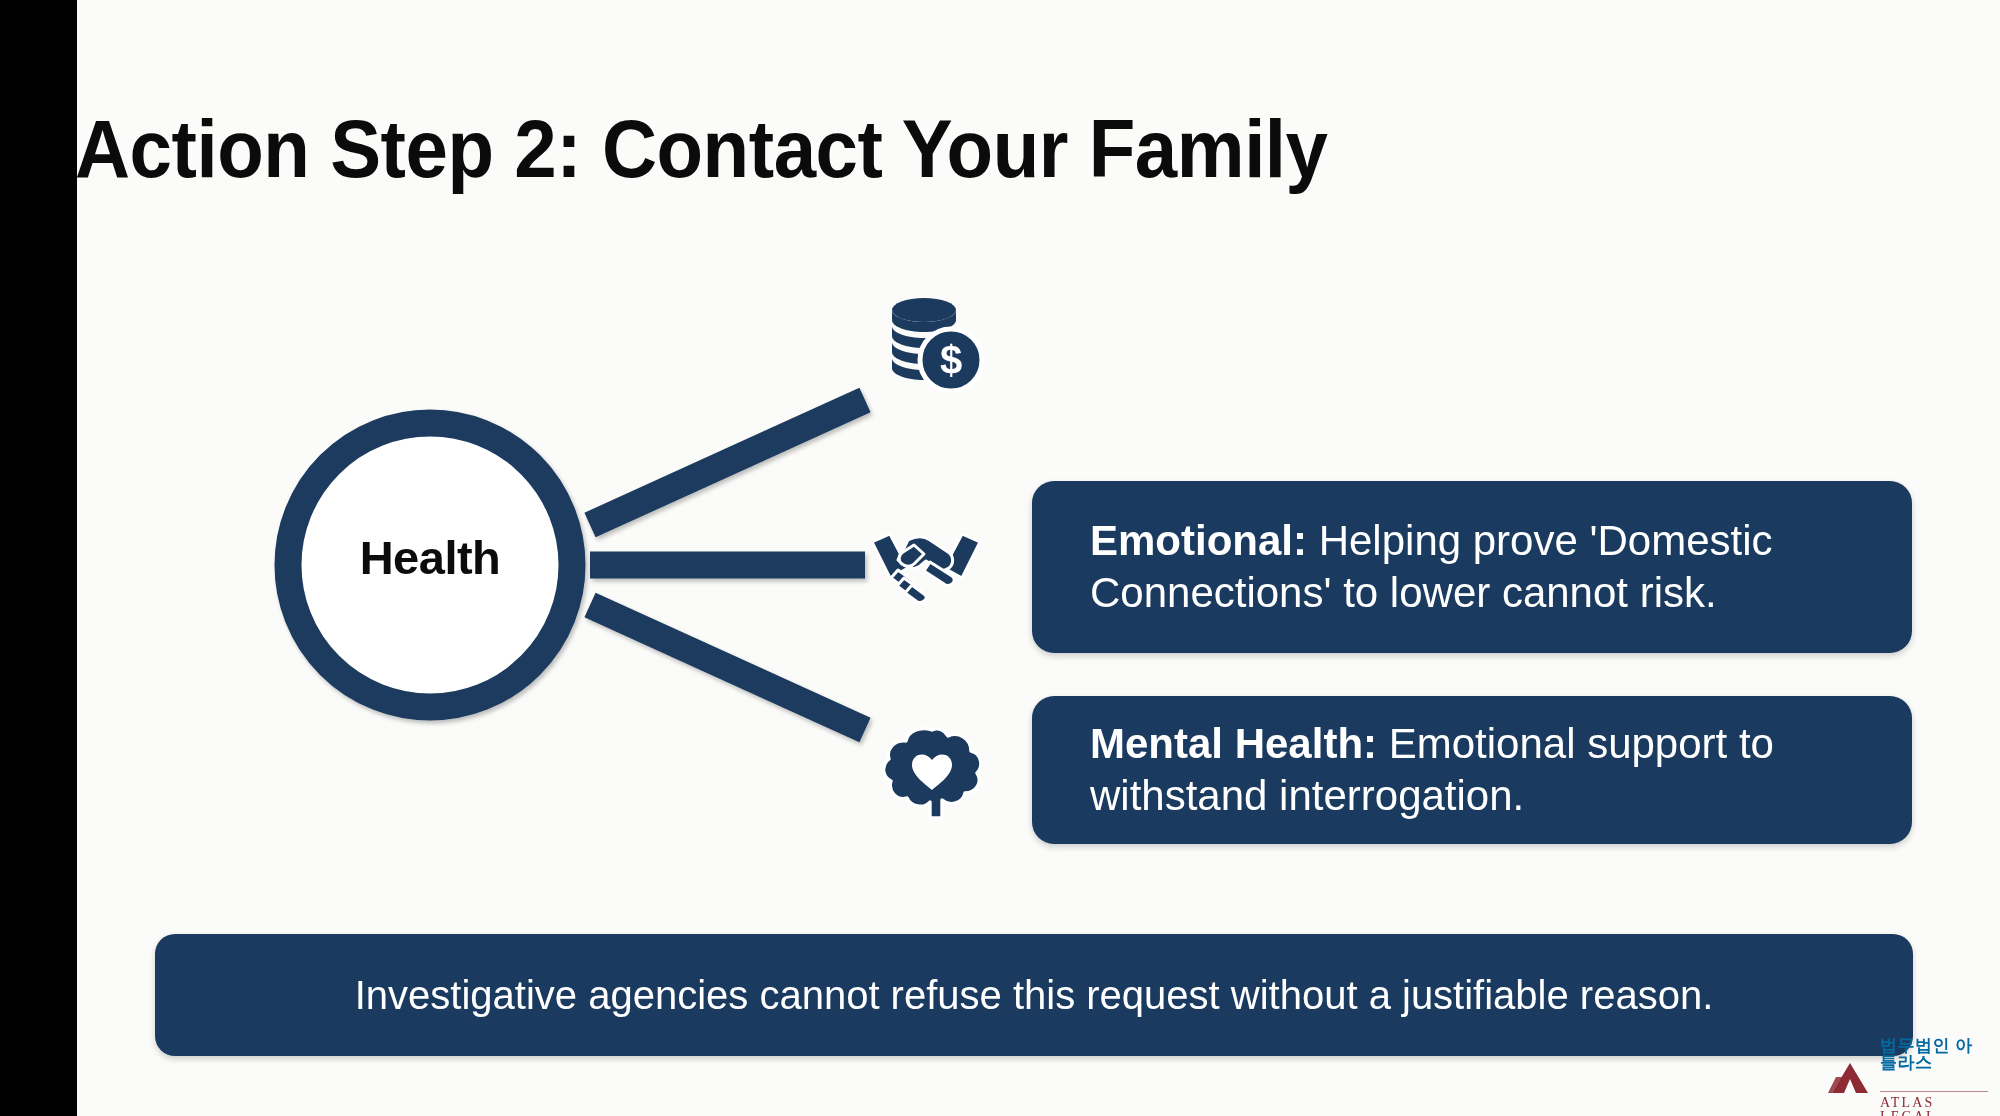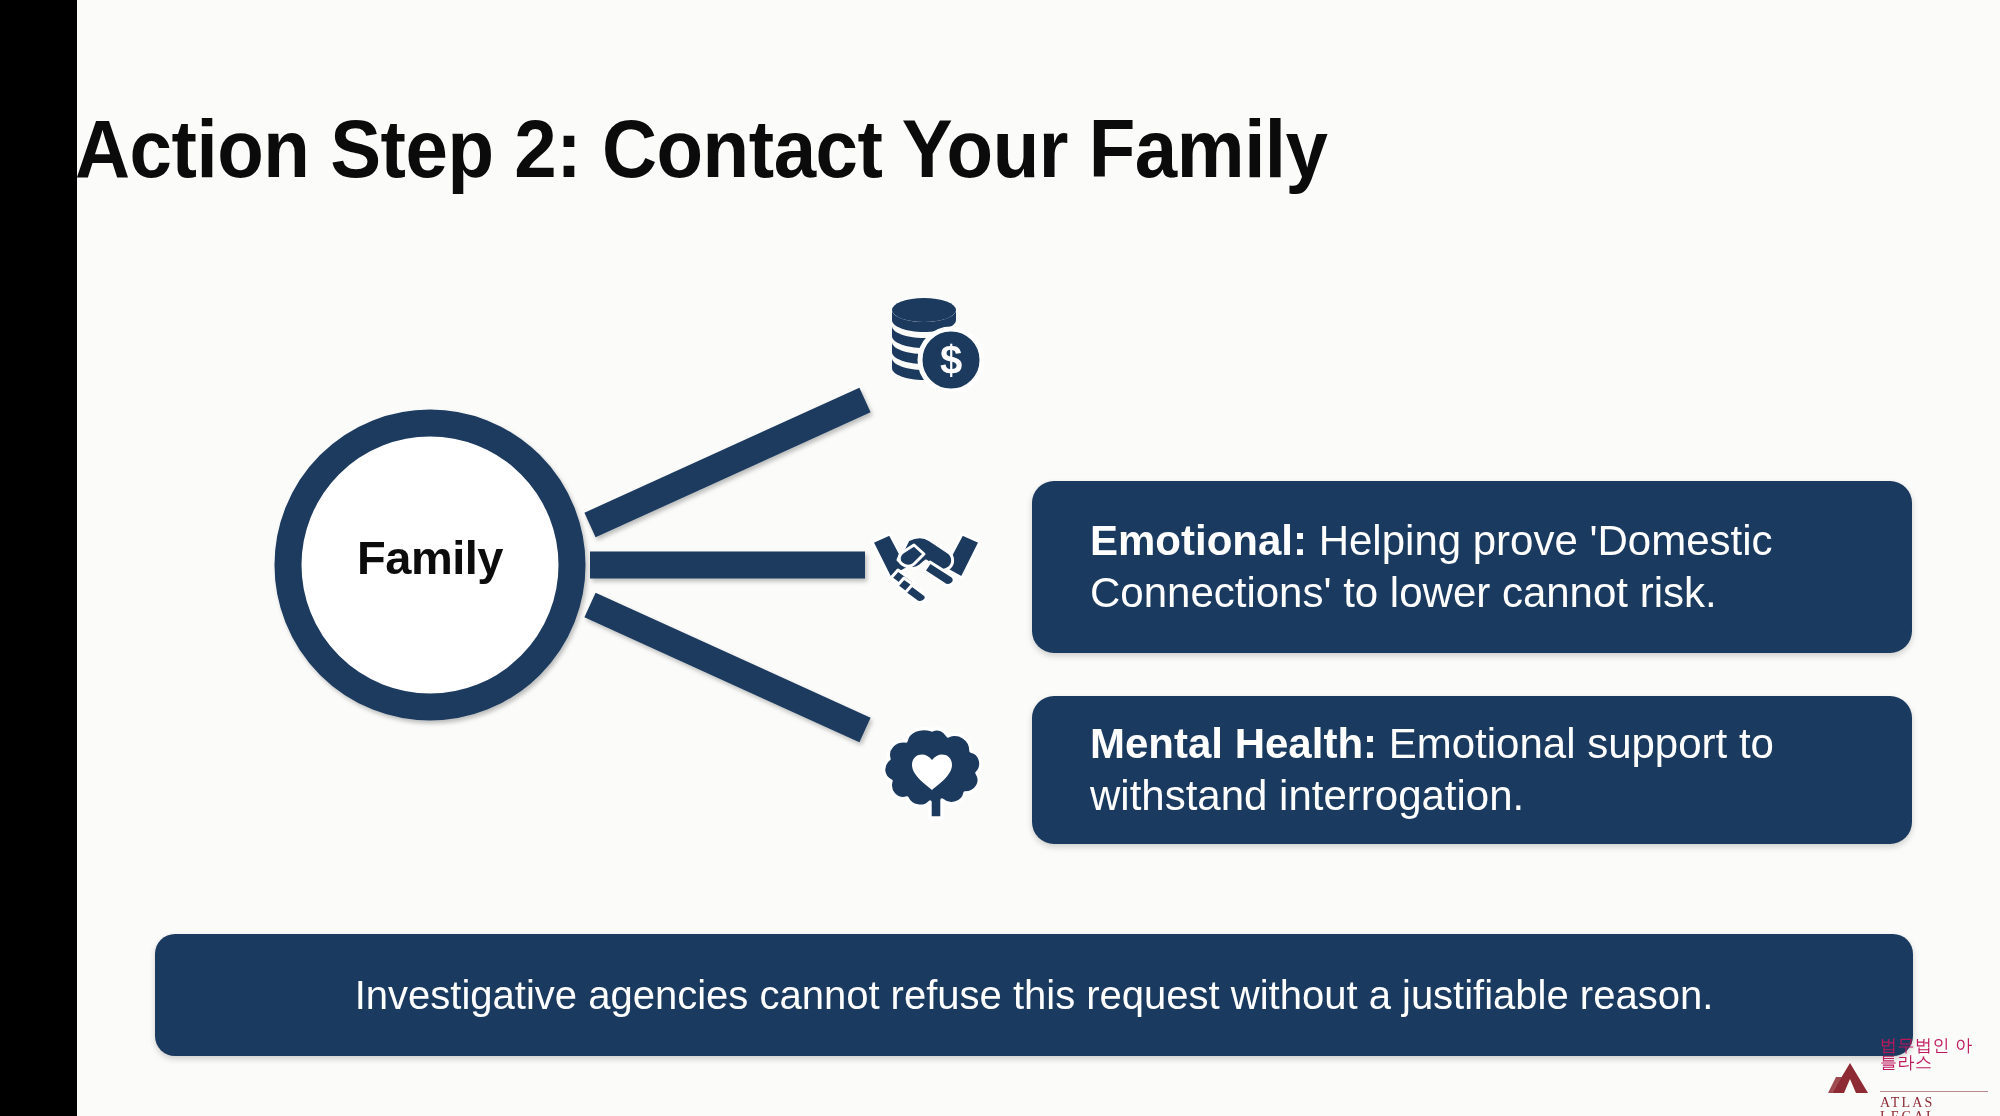--- a/index.html
+++ b/index.html
@@ -149,24 +149,25 @@
     gap: 8px;
   }
   .logo-mark { flex: 0 0 auto; }
   .logo-words {
     display: flex;
     flex-direction: column;
     line-height: 1;
   }
   .logo-kr {
     font-size: 17px;
-    color: #be185d;
+    color: #0369a1;
     letter-spacing: 0.5px;
     padding-bottom: 20px;
     border-bottom: 1px solid #b98a8e;
+    font-weight: bold;
   }
   .logo-en {
     font-size: 14px;
     color: #8d2a33;
     letter-spacing: 2.2px;
     padding-top: 4px;
     font-family: "Liberation Serif", serif;
   }
 </style>
 </head>
@@ -189,21 +190,21 @@
       </defs>
       <g filter="url(#sh)">
 
         <line x1="470" y1="295" x2="745" y2="170" stroke="#1b3a5e" stroke-width="27" stroke-linecap="butt"></line>
         <line x1="470" y1="335" x2="745" y2="335" stroke="#1b3a5e" stroke-width="27" stroke-linecap="butt"></line>
         <line x1="470" y1="375" x2="745" y2="500" stroke="#1b3a5e" stroke-width="27" stroke-linecap="butt"></line>
 
         <circle cx="310" cy="335" r="142" fill="#ffffff" stroke="#1b3a5e" stroke-width="27"></circle>
       </g>
     </svg>
-    <div class="hub-label">Family</div>
+    <div class="hub-label">Health</div>
   </div>
 
   <div class="icon-slot icon-funding">
     <svg width="104" height="98" viewBox="0 0 104 98" xmlns="http://www.w3.org/2000/svg">
       <g fill="#1b3a5e">
         <ellipse cx="44" cy="16" rx="32" ry="12"></ellipse>
         <path d="M12 16 v10 c0 6.6 14.3 12 32 12 s32-5.4 32-12 V16 c0 6.6-14.3 12-32 12 S12 22.6 12 16 z"></path>
         <path d="M12 32 v10 c0 6.6 14.3 12 32 12 s32-5.4 32-12 V32 c0 6.6-14.3 12-32 12 S12 38.6 12 32 z"></path>
         <path d="M12 48 v10 c0 6.6 14.3 12 32 12 s32-5.4 32-12 V48 c0 6.6-14.3 12-32 12 S12 54.6 12 48 z"></path>
         <path d="M12 64 v10 c0 6.6 14.3 12 32 12 s32-5.4 32-12 V64 c0 6.6-14.3 12-32 12 S12 70.6 12 64 z"></path>

